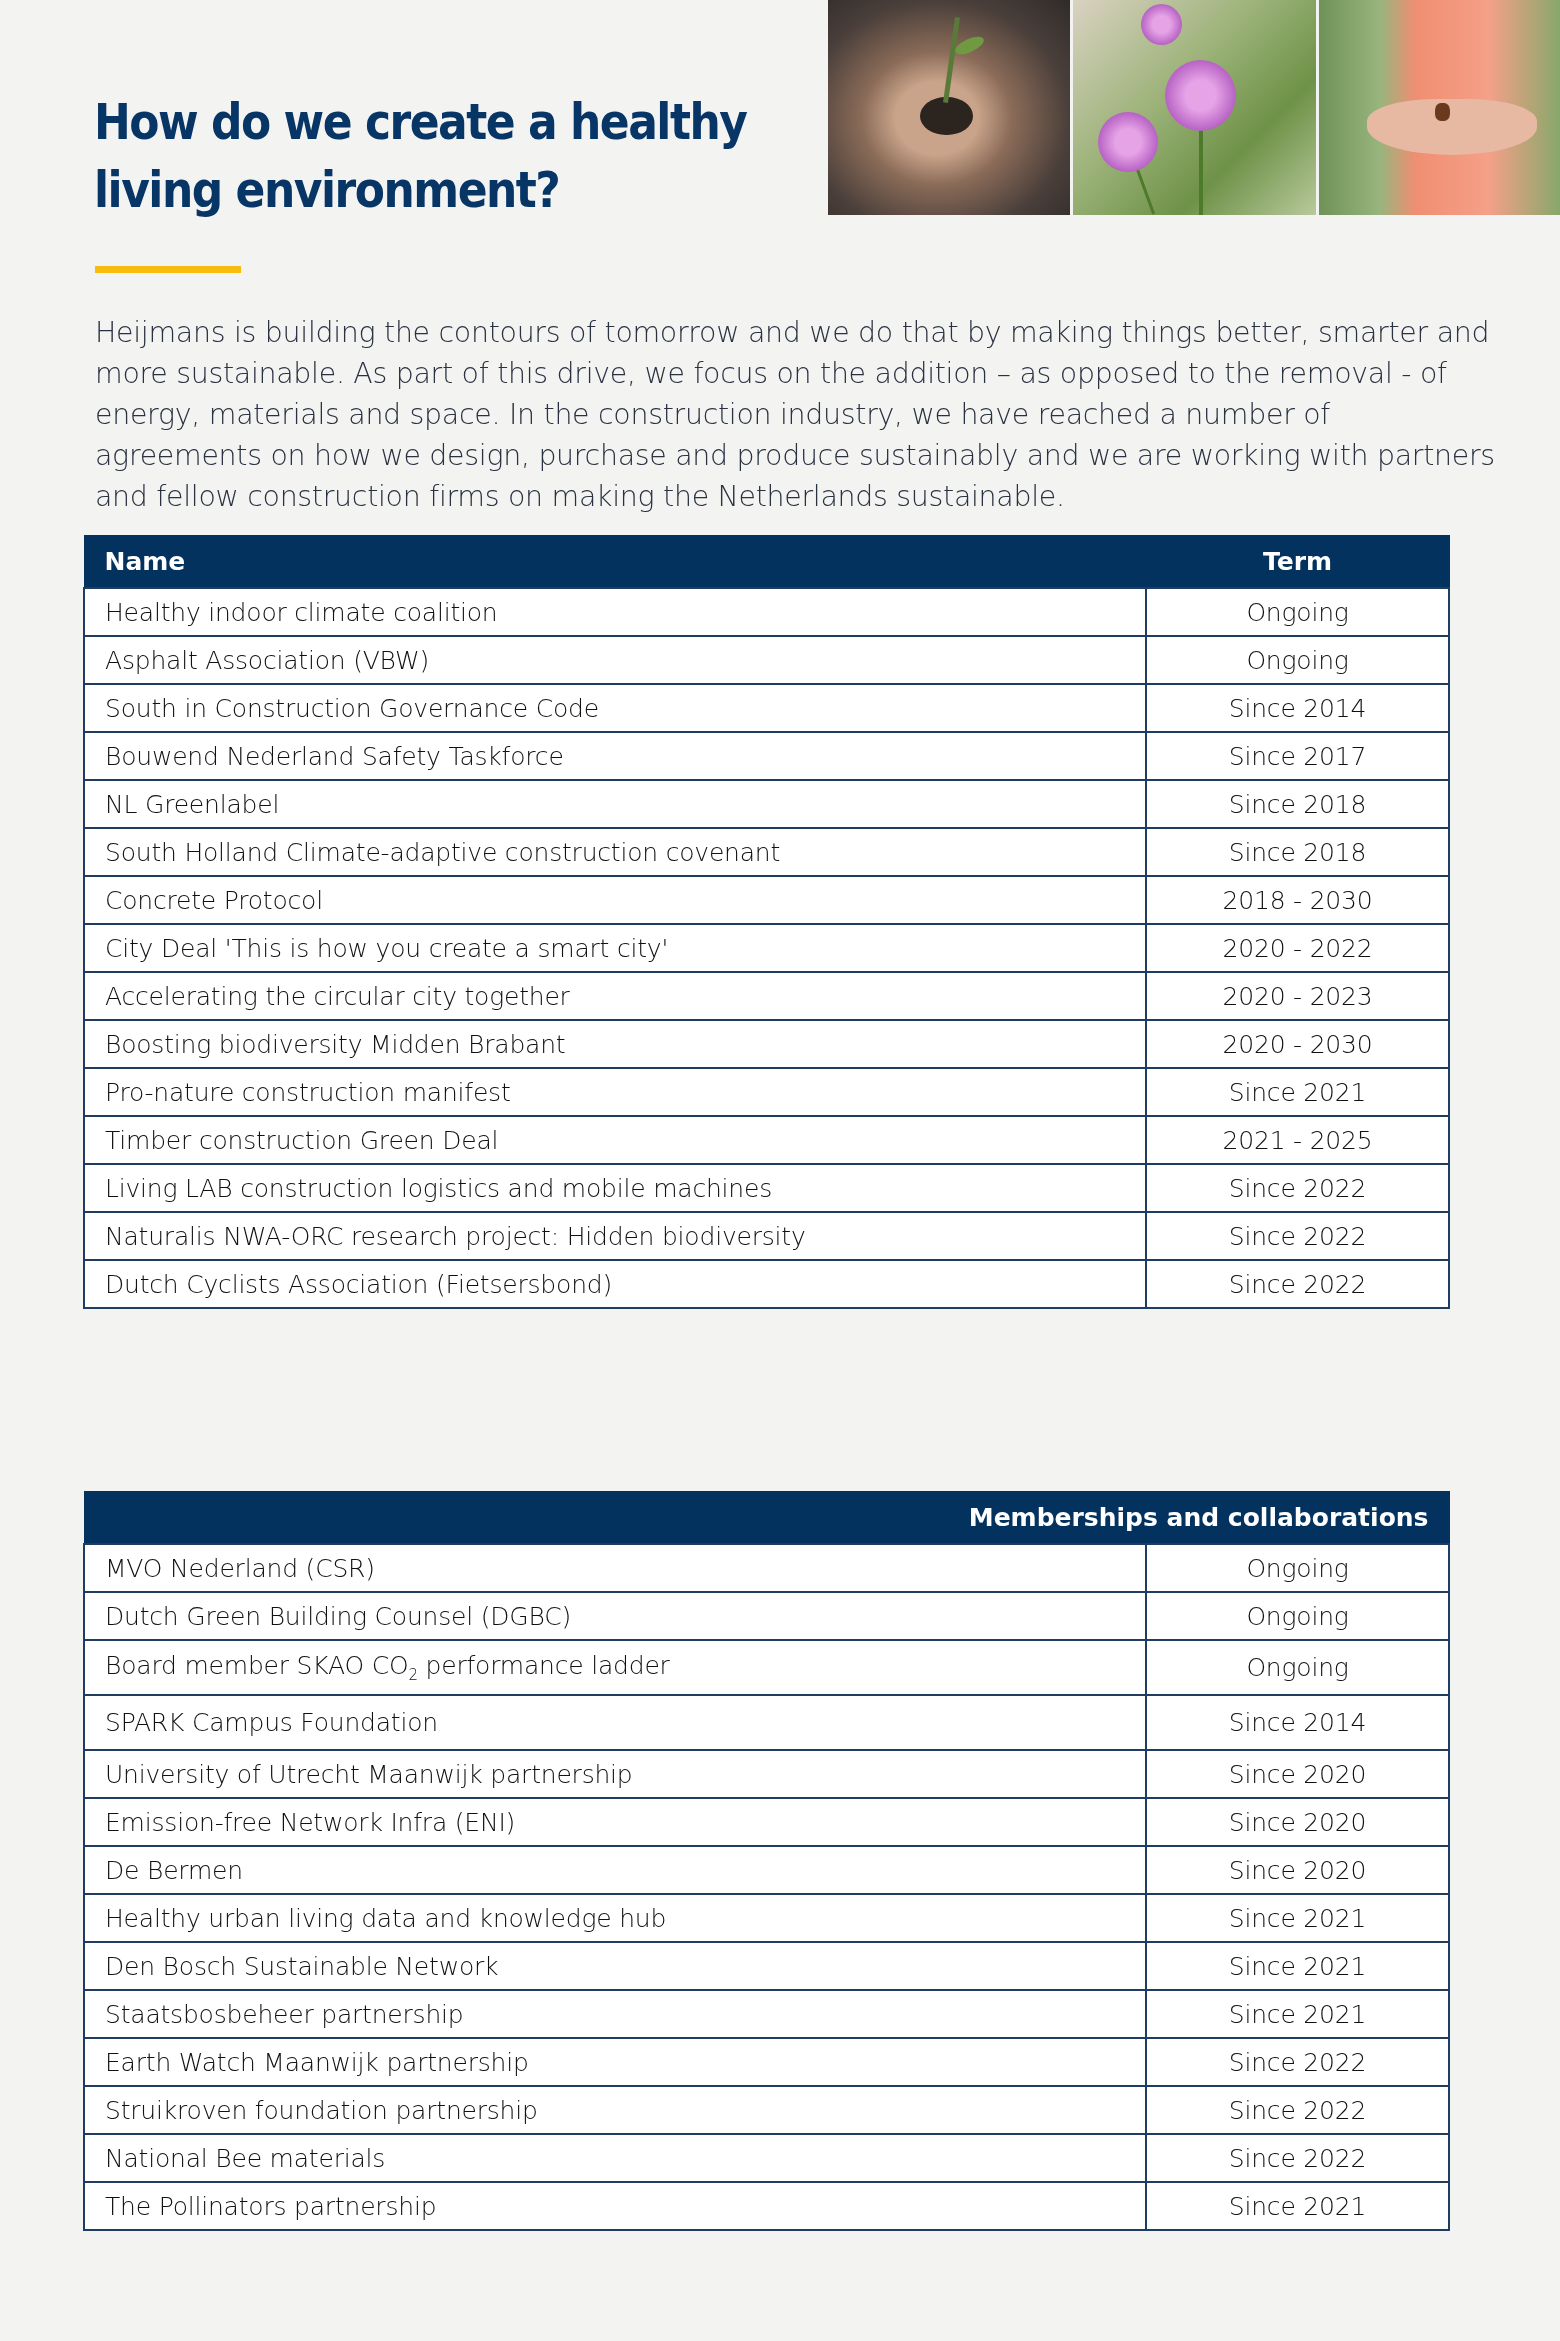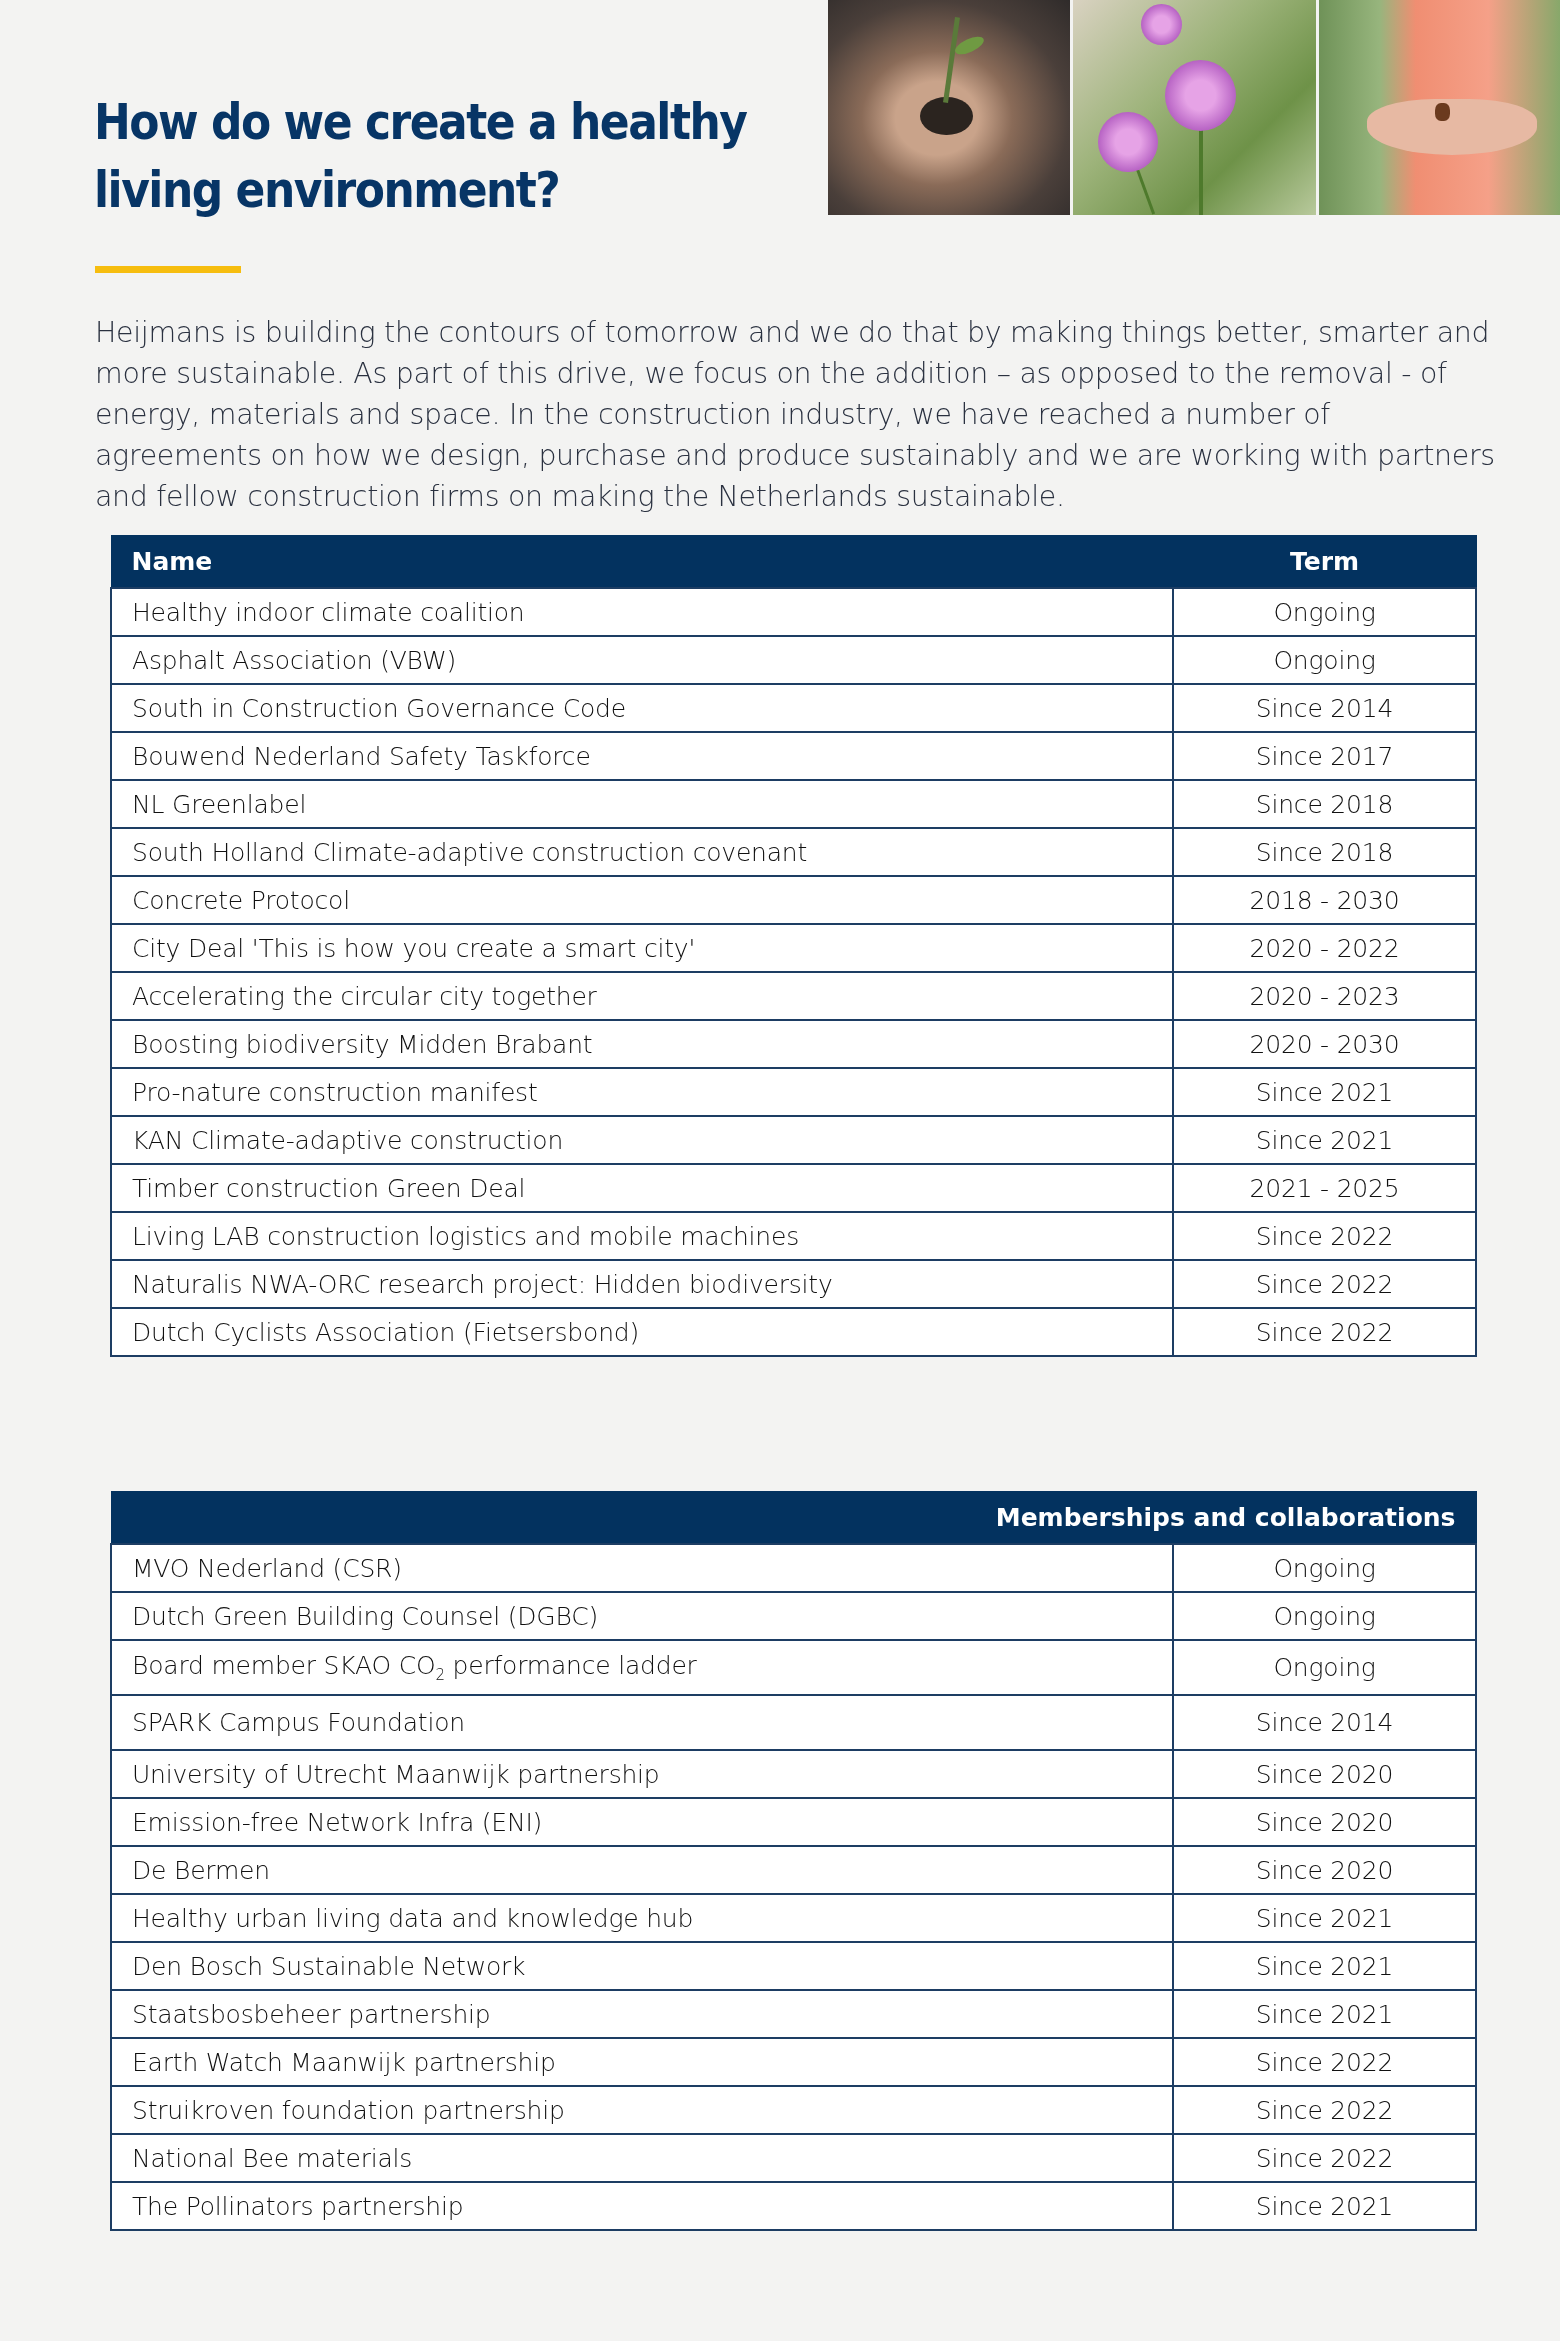--- a/index.html
+++ b/index.html
@@ -31,21 +31,21 @@
   }
   .accent-bar { position: absolute; left: 95px; top: 266px; width: 146px; height: 6.6px; background: #f6bd0f; }
   .intro {
     position: absolute; left: 95px; top: 312px; width: 1438px;
     font-family: "DejaVu Sans", sans-serif; font-size: 29px; line-height: 41px;
     color: #2a3140; font-weight: 300; margin: 0;
     transform: scaleX(0.98); transform-origin: left top; letter-spacing: -0.3px;
   }
 
   table.data {
-    position: absolute; left: 110px; width: 1366px;
+    position: absolute; left: 83px; width: 1366px;
     border-collapse: collapse; table-layout: fixed;
     font-family: "DejaVu Sans", sans-serif; font-size: 25px; color: #111;
   }
   table.data col.c-name { width: 1062px; }
   table.data col.c-term { width: 303px; }
   table.data th {
     background: #03325f; color: #ffffff; font-weight: bold; height: 51px;
     font-size: 25px; padding: 0 20px; text-align: left; border: 1.7px solid #03325f;
   }
   table.data th.term { text-align: center; border-left: 1.7px solid #ffffff; }
@@ -141,24 +141,20 @@
       </tr>
     <tr>
         <td>Boosting biodiversity Midden Brabant</td>
         <td class="term">2020 - 2030</td>
       </tr>
     <tr>
         <td>Pro-nature construction manifest</td>
         <td class="term">Since 2021</td>
       </tr>
     <tr>
-        <td>KAN Climate-adaptive construction</td>
-        <td class="term">Since 2021</td>
-      </tr>
-    <tr>
         <td>Timber construction Green Deal</td>
         <td class="term">2021 - 2025</td>
       </tr>
     <tr>
         <td>Living LAB construction logistics and mobile machines</td>
         <td class="term">Since 2022</td>
       </tr>
     <tr>
         <td>Naturalis NWA-ORC research project: Hidden biodiversity</td>
         <td class="term">Since 2022</td>

